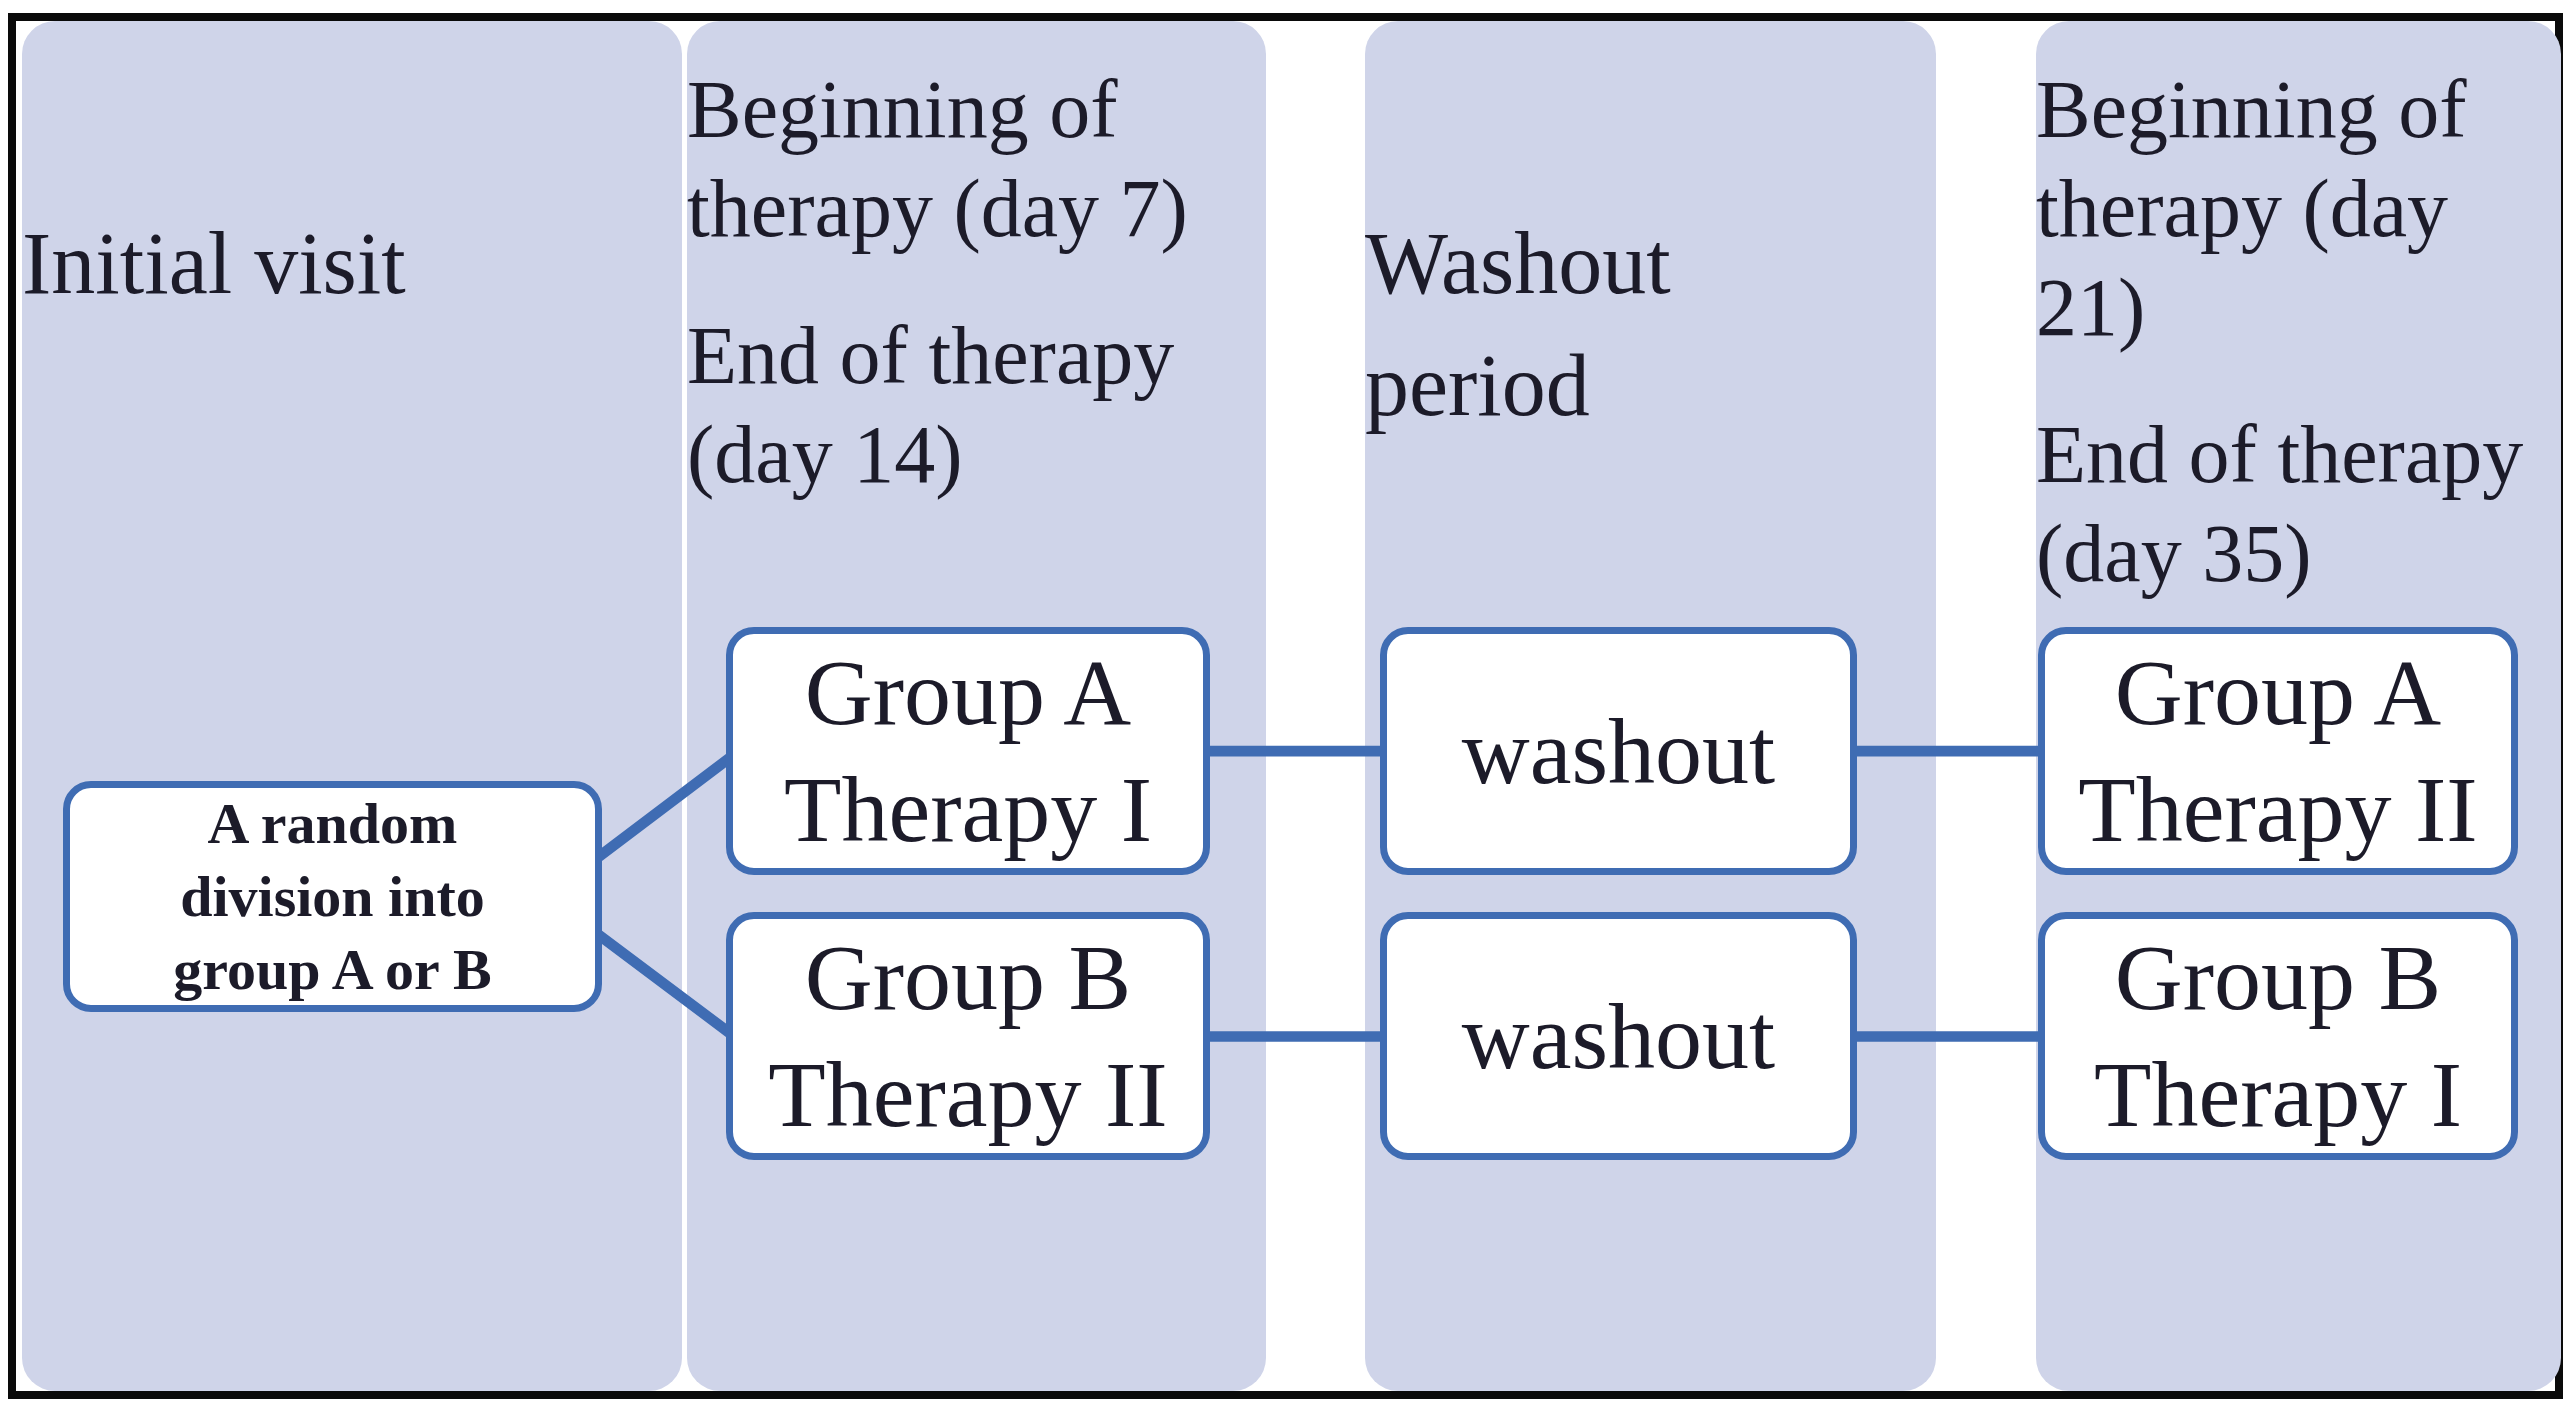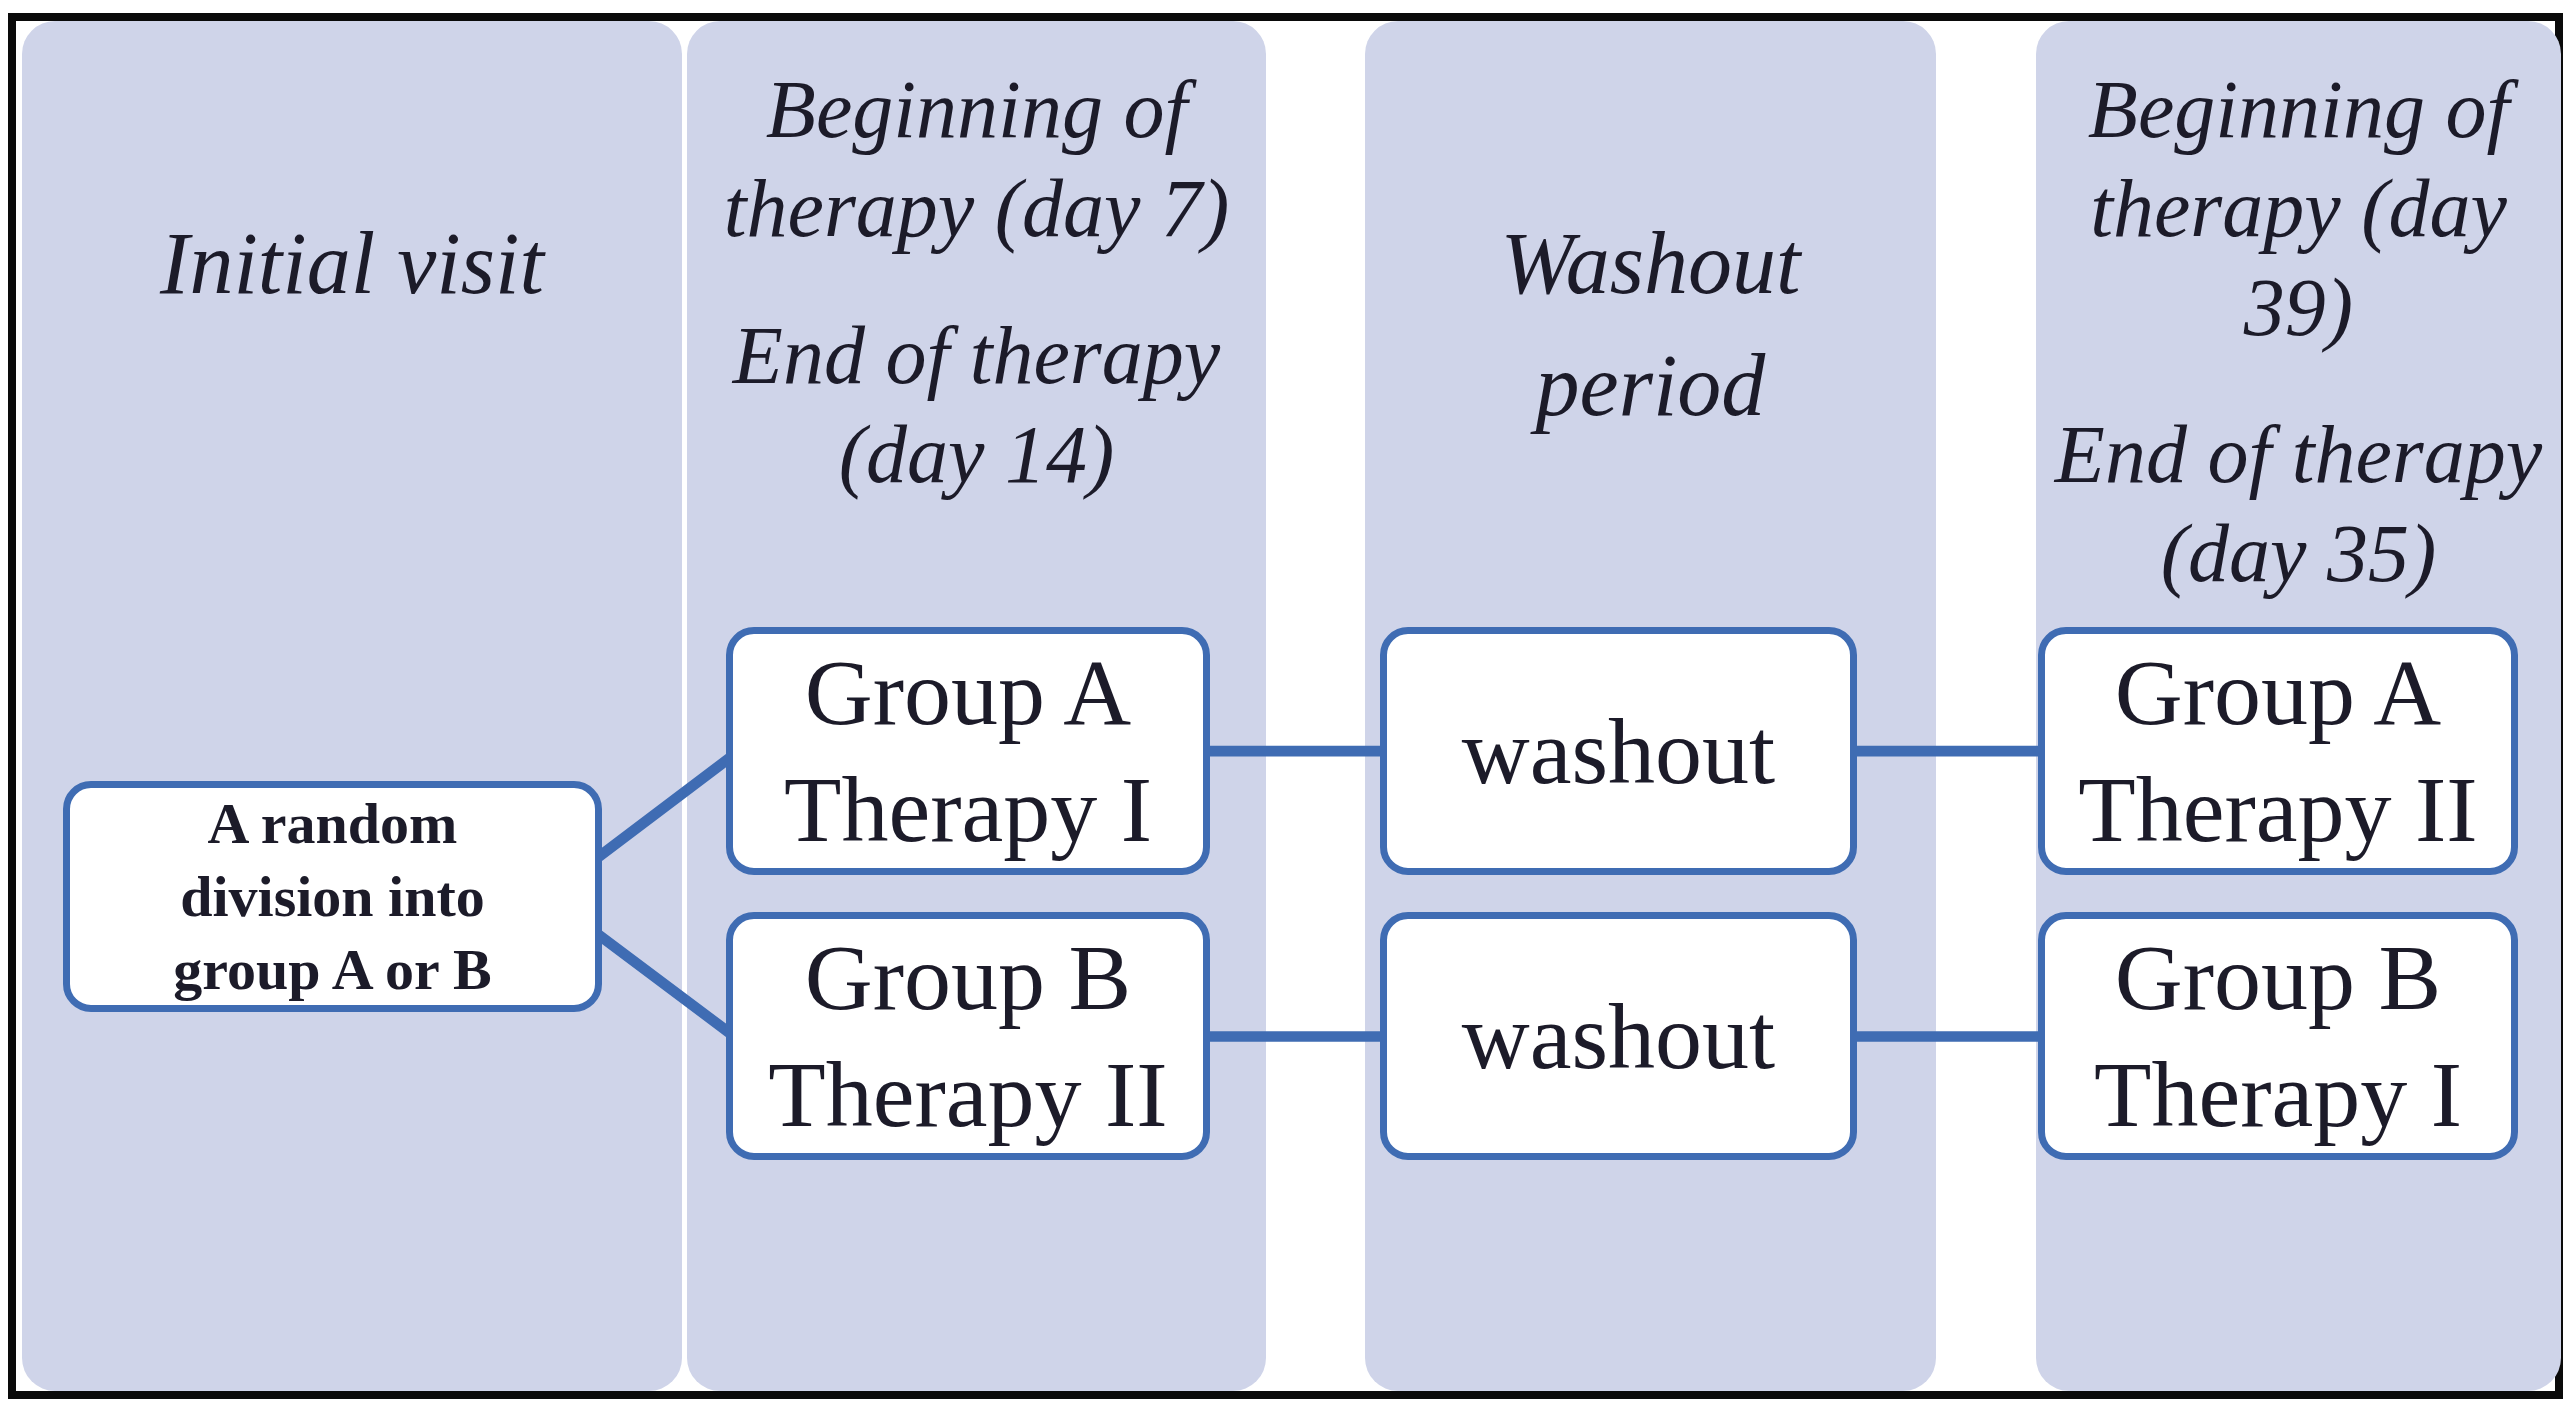--- a/index.html
+++ b/index.html
@@ -37,23 +37,22 @@
     border-radius:33px;
     z-index:1;
   }
   #col-initial   {left:22px;   width:660px;}
   #col-period1   {left:687px; width:579px;}
   #col-washout   {left:1365px; width:571px;}
   #col-period2   {left:2036px; width:525px;}
 
   .hdr{
     width:100%;
-    text-align:center;
+    text-align:left;
     color:var(--text);
-    font-style:italic;
   }
   .hdr-big{
     padding-top:182px;
     font-size:88px;
     line-height:122px;
   }
   .hdr-small{
     padding-top:39px;
     font-size:82px;
     line-height:99px;
@@ -134,21 +133,21 @@
     <div class="hdr hdr-big">
       <div>Washout</div>
       <div>period</div>
     </div>
   </div>
 
   <div class="col" id="col-period2">
     <div class="hdr hdr-small">
       <div class="para">
         <div>Beginning of</div>
-        <div>therapy (day 39)</div>
+        <div>therapy (day 21)</div>
       </div>
       <div class="para">
         <div>End of therapy</div>
         <div>(day 35)</div>
       </div>
     </div>
   </div>
 
   <svg class="wires" viewBox="0 0 4108 2263" xmlns="http://www.w3.org/2000/svg">
     <line x1="872" y1="1429" x2="1175" y2="1200"></line>

